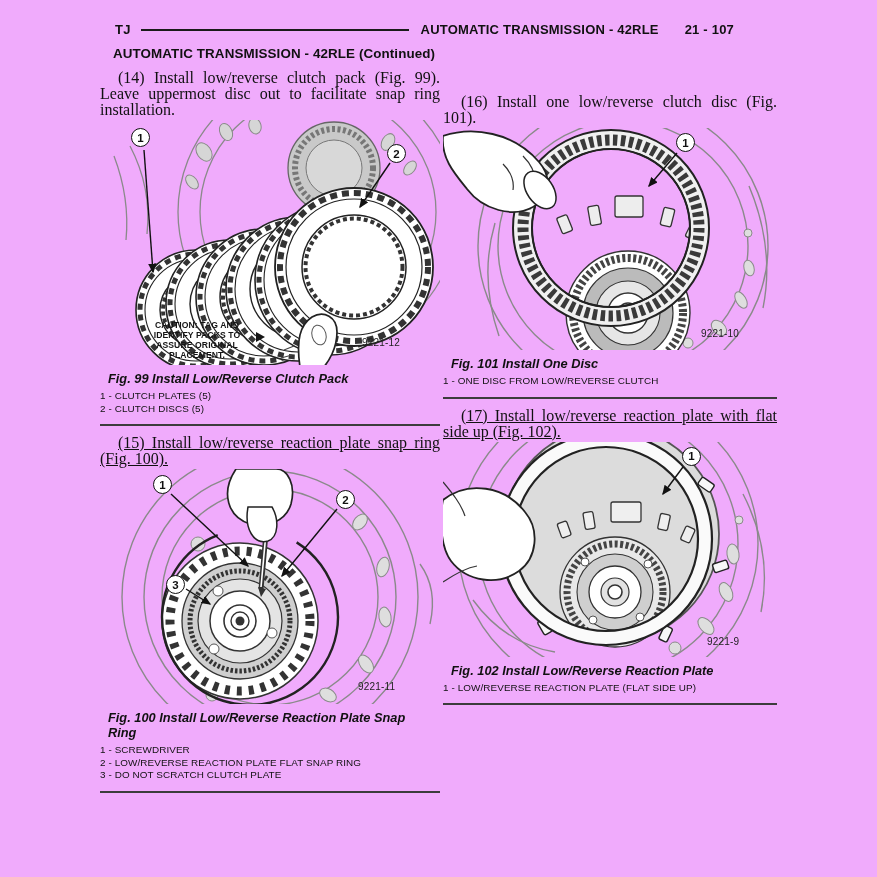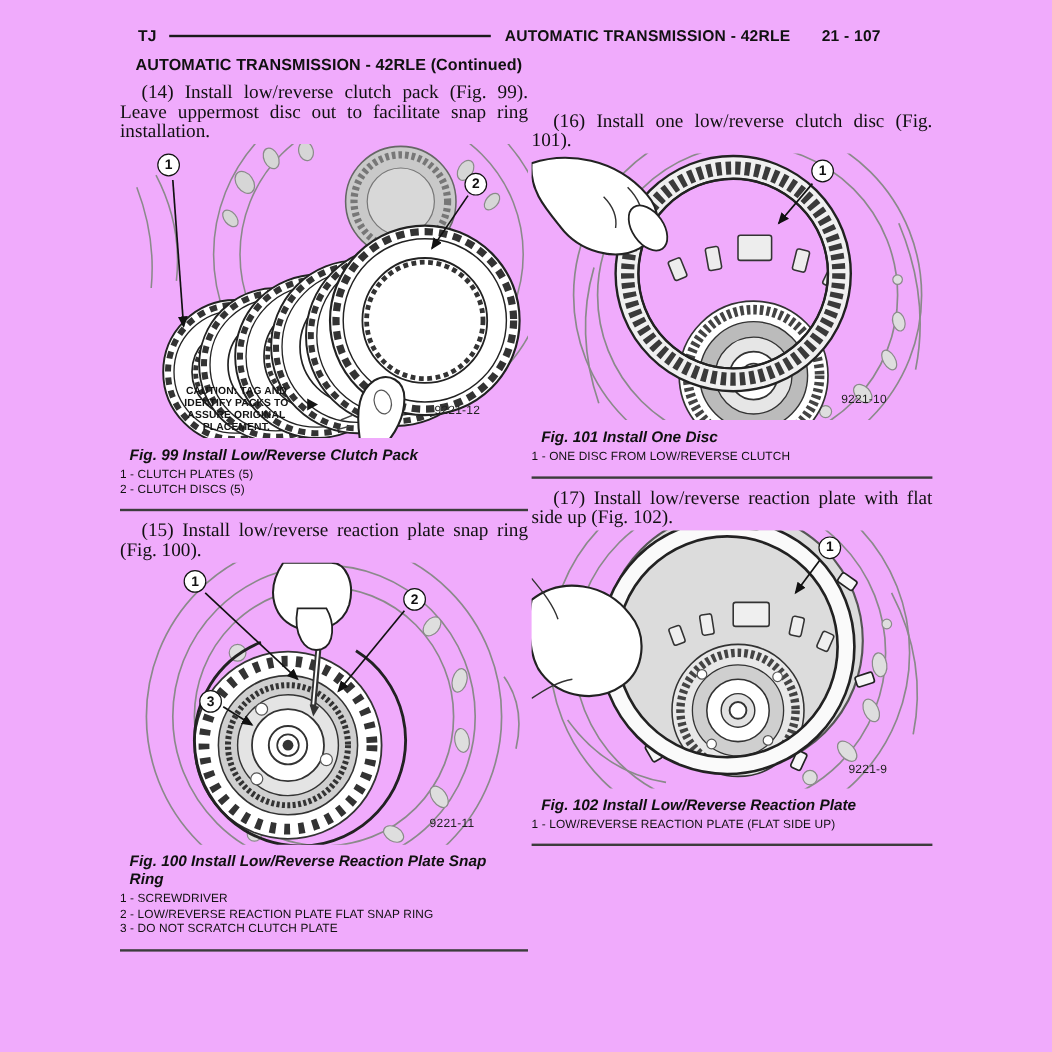--- a/index.html
+++ b/index.html
@@ -16,21 +16,21 @@
   .hdr .pgnum{margin-left:26px;margin-right:46px;white-space:nowrap;}
   .sect-title{position:absolute;left:113px;top:46px;width:640px;
        font-family:Liberation Sans, sans-serif;font-weight:700;font-size:13.4px;letter-spacing:.1px;}
 
   
   .col{position:absolute;top:70px;}
   .col-left{left:100px;width:340px;}
   .col-right{left:443px;width:334px;margin-top:24px;}
 
   .para{font-size:16px;line-height:16px;text-align:justify;text-indent:18px;margin:0 0 2px 0;}
-  .para.mt{margin-top:9px;}
+  .para.mt{margin-top:9px;text-decoration:underline;}
 
   figure{margin:0;position:relative;}
   .fig{position:relative;}
   .fig svg{display:block;}
 
   .caption{font-family:"Liberation Sans",sans-serif;font-weight:700;font-style:italic;
        font-size:12.8px;line-height:15px;margin:6px 8px 4px 8px;}
   .legend{list-style:none;margin:2px 0 0 0;padding:0;
        font-family:"Liberation Sans",sans-serif;font-size:9.9px;line-height:12.5px;
        letter-spacing:.1px;}

